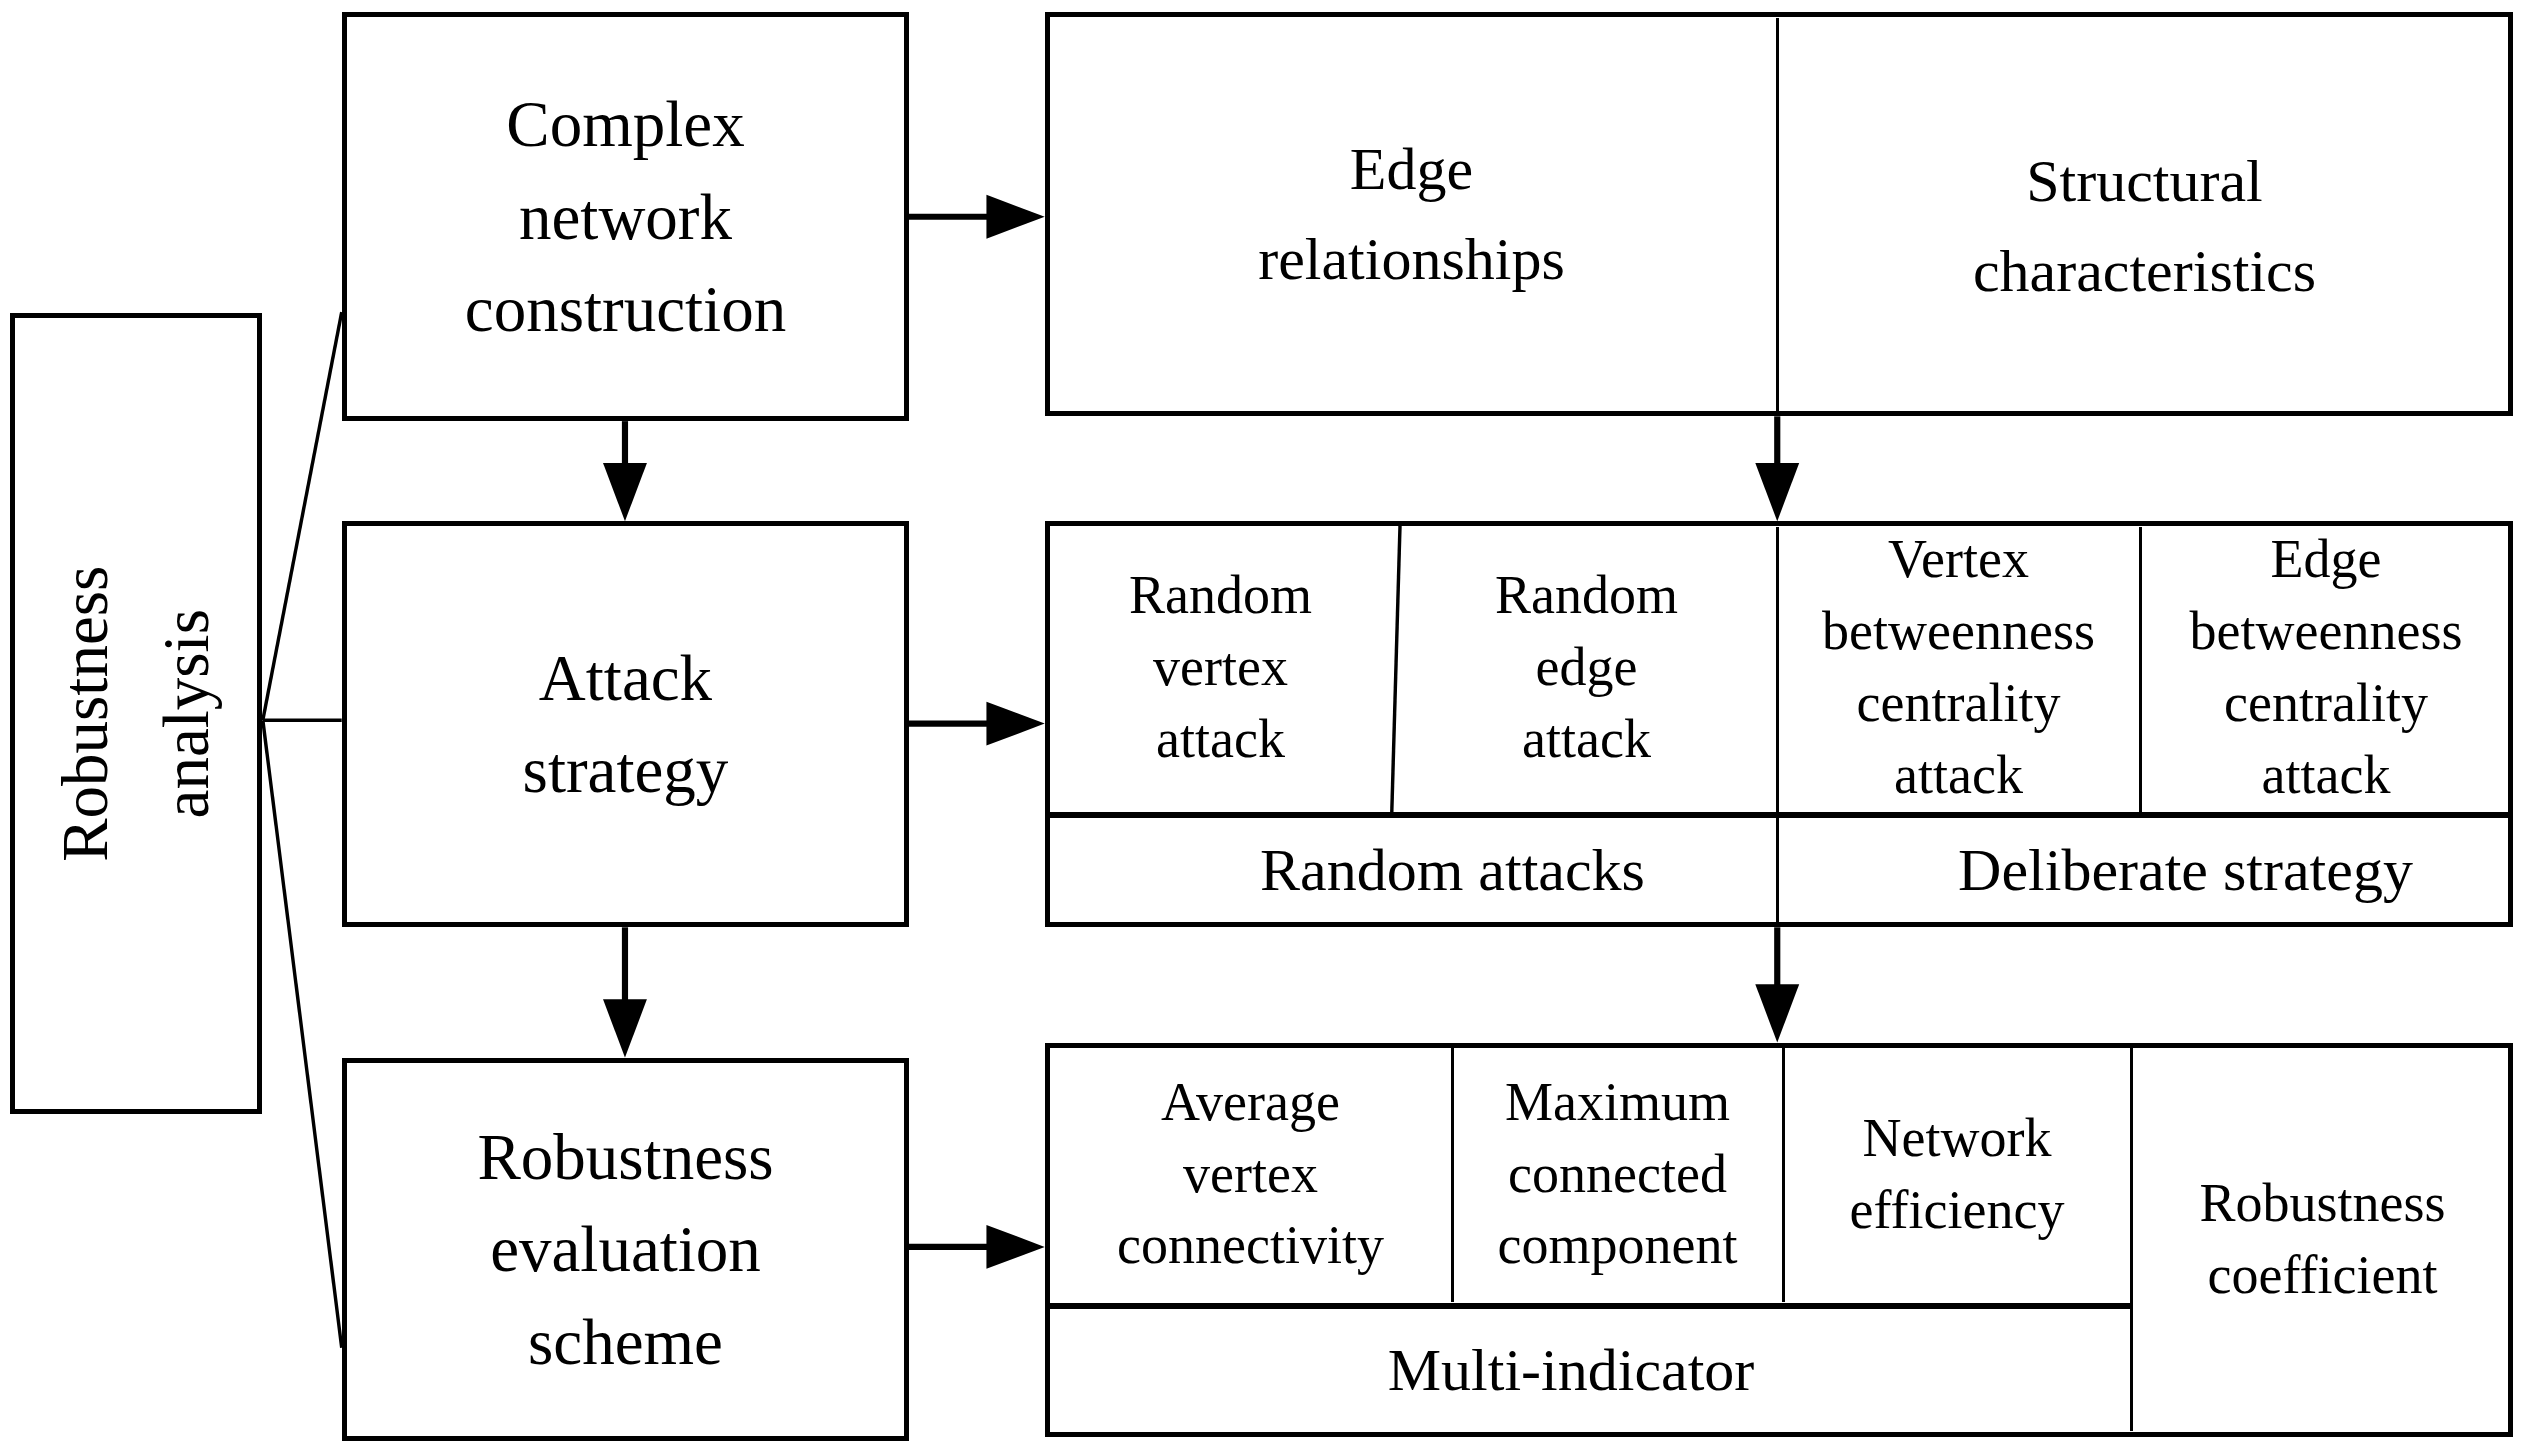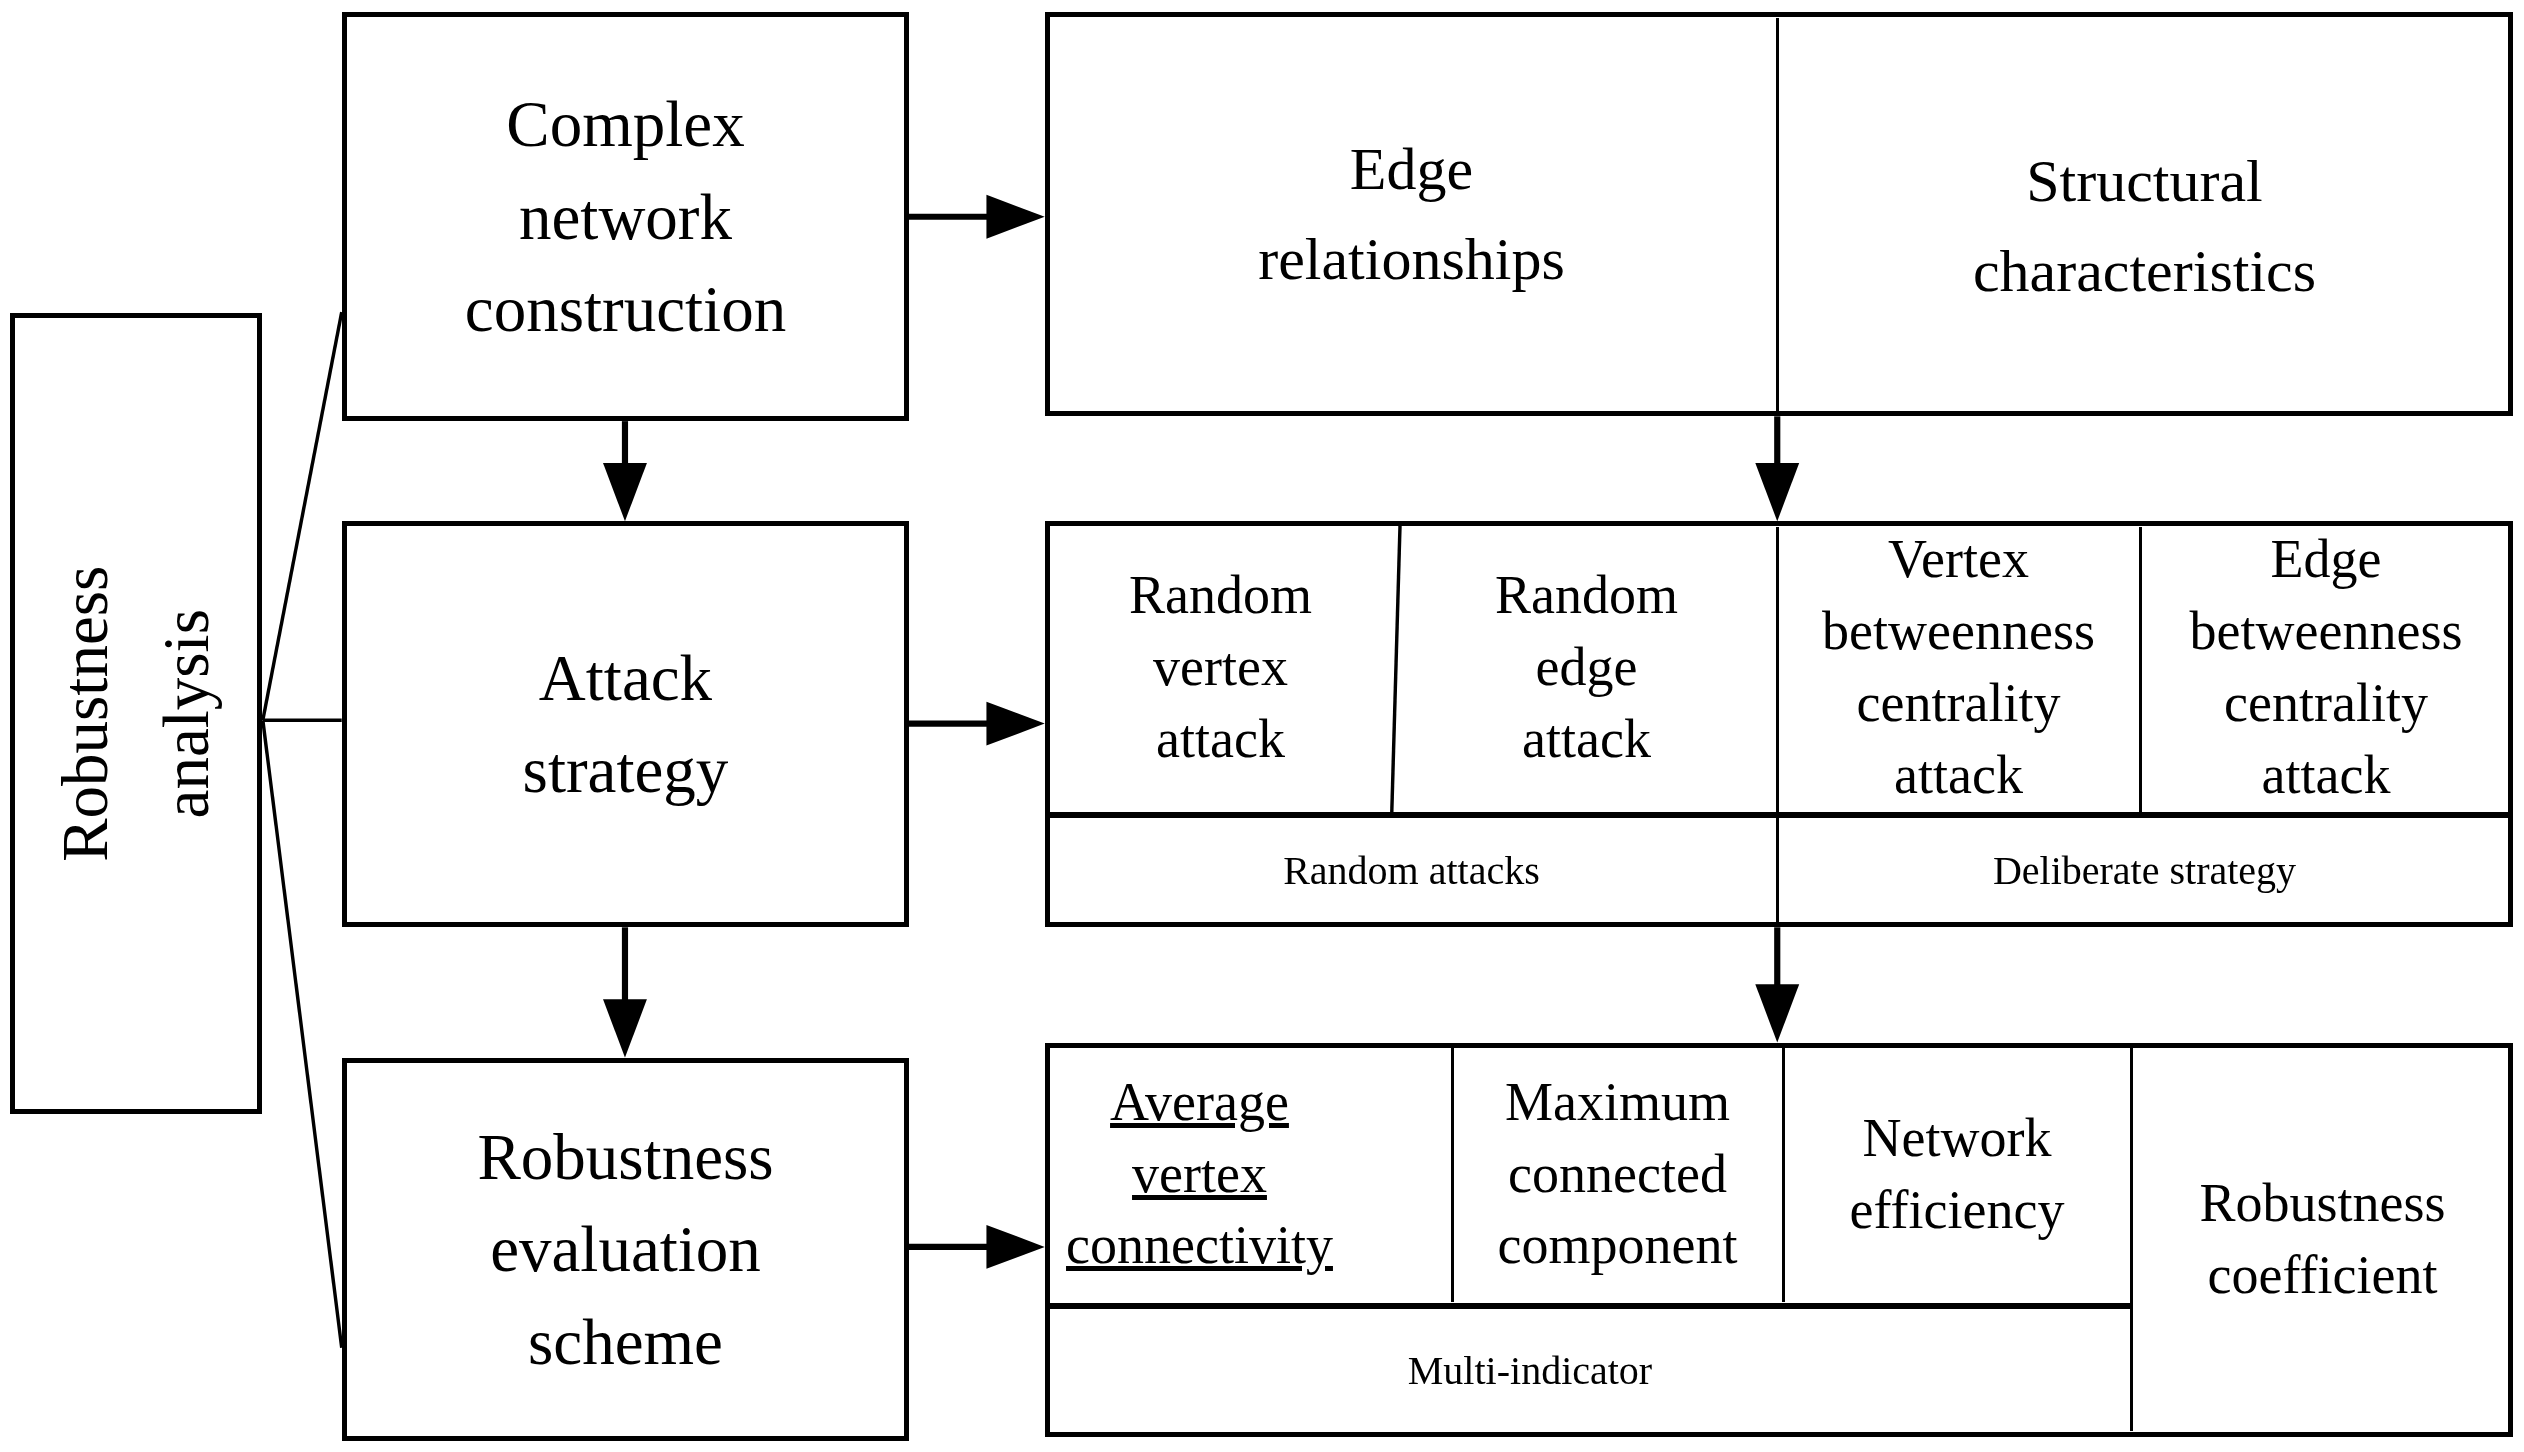--- a/index.html
+++ b/index.html
@@ -26,21 +26,21 @@
     display:flex;
     align-items:center;
     justify-content:center;
     text-align:center;
     white-space:pre-line;
     line-height:1.42;
   }
   .stage-label{font-size:65px;}
   .output-label{font-size:60px;line-height:1.5;}
   .cell-label{font-size:54px;line-height:1.33;}
-  .category-label{font-size:40px;}
+  .category-label{font-size:60px;padding-left:41px;}
   .rotated .inner{
     transform:rotate(-90deg);
     white-space:pre-line;
     text-align:center;
     font-size:65px;
     line-height:1.55;
   }
   .vline{position:absolute;background:var(--ink);width:3.4px;}
   .hline{position:absolute;background:var(--ink);height:5.5px;}
   svg.overlay{position:absolute;left:0;top:0;}
@@ -105,21 +105,21 @@
 scheme</div>
 
   <div class="box" style="left:1045px;top:1043px;width:1468px;height:394px;"></div>
 
   <div class="hline" style="left:1048px;top:1303px;width:1084px;"></div>
 
   <div class="vline" style="left:1451px;top:1048px;height:254px;"></div>
   <div class="vline" style="left:1782px;top:1048px;height:254px;"></div>
   <div class="vline" style="left:2130px;top:1048px;height:383px;"></div>
 
-  <div class="label cell-label" style="left:996px;top:1043px;width:407px;height:263px;text-decoration:underline;">Average
+  <div class="label cell-label" style="left:1047px;top:1043px;width:407px;height:263px;">Average
 vertex
 connectivity</div>
   <div class="label cell-label" style="left:1452px;top:1043px;width:331px;height:263px;">Maximum
 connected
 component</div>
   <div class="label cell-label" style="left:1783px;top:1043px;width:348px;height:263px;">Network
 efficiency</div>
   <div class="label cell-label" style="left:2132px;top:1043px;width:381px;height:394px;">Robustness
 coefficient</div>
   <div class="label category-label" style="left:1045px;top:1305px;width:970px;height:132px;">Multi-indicator</div>

